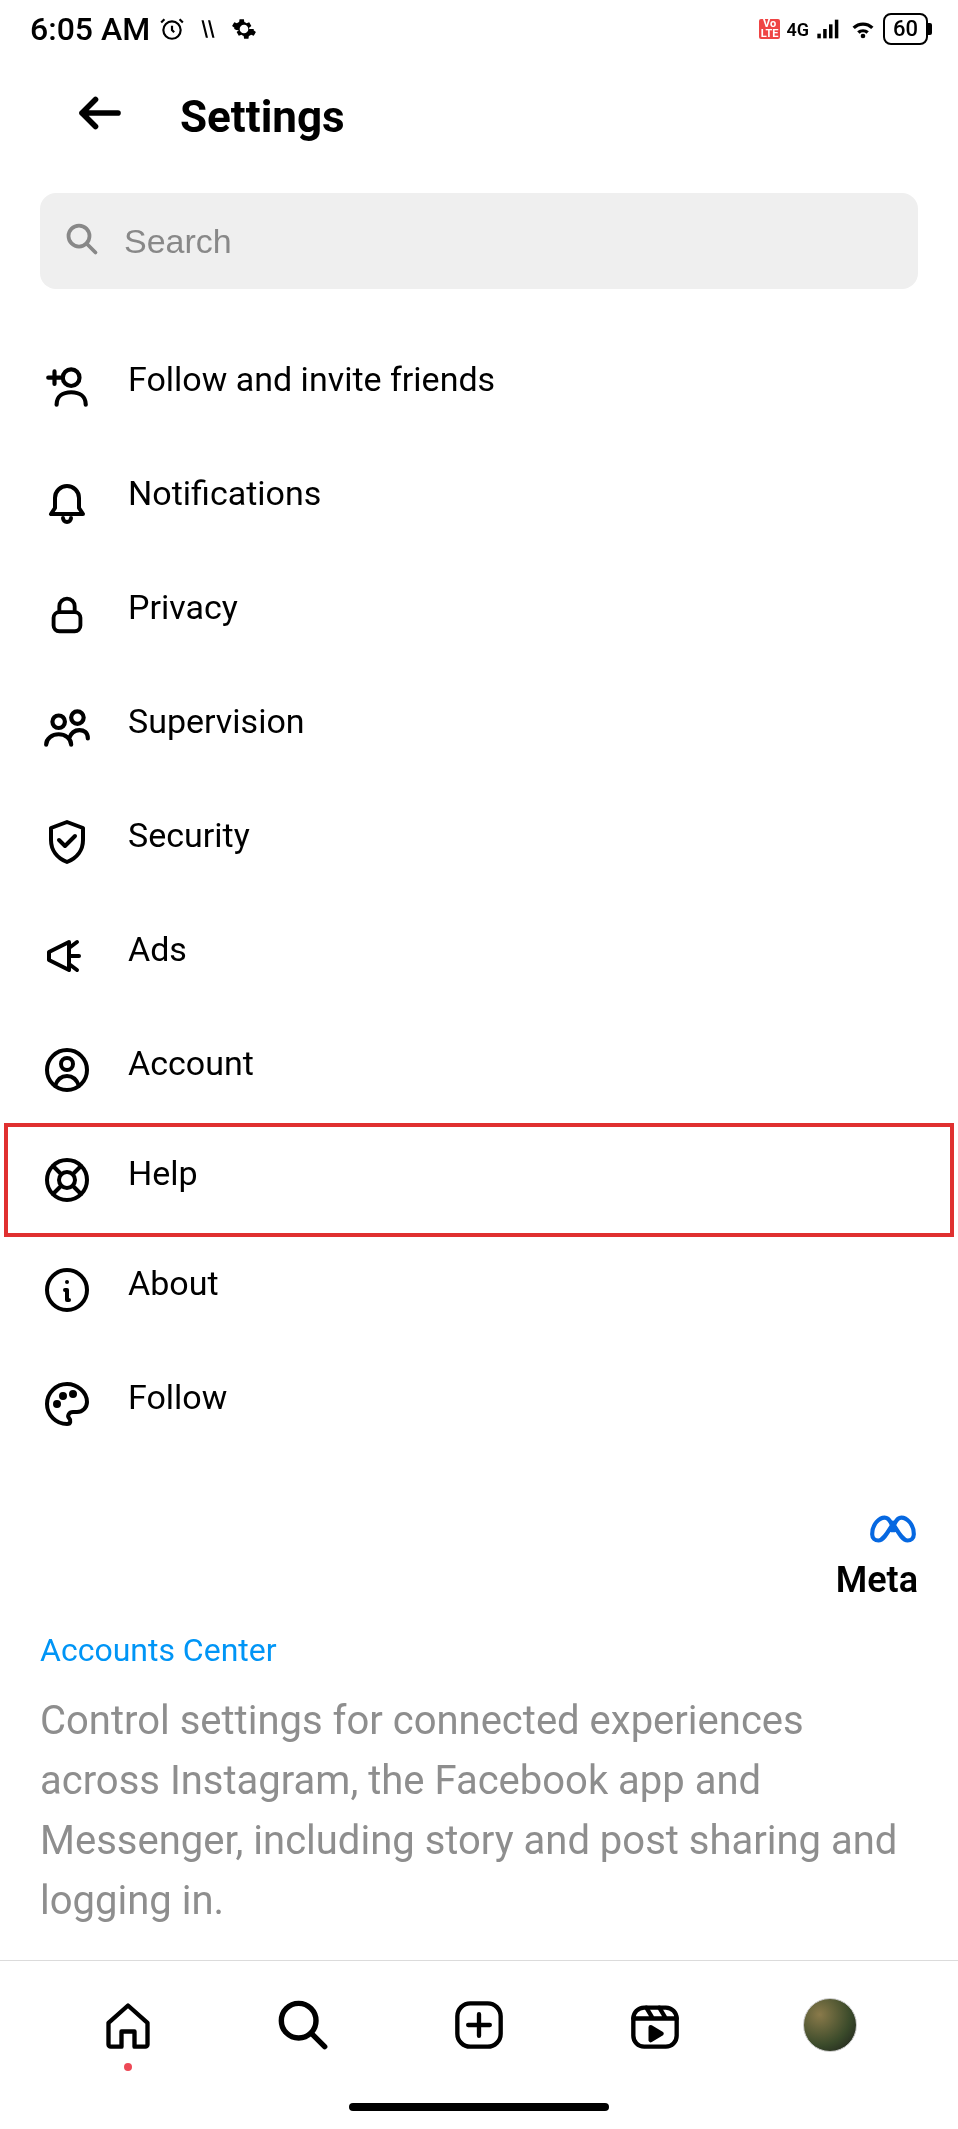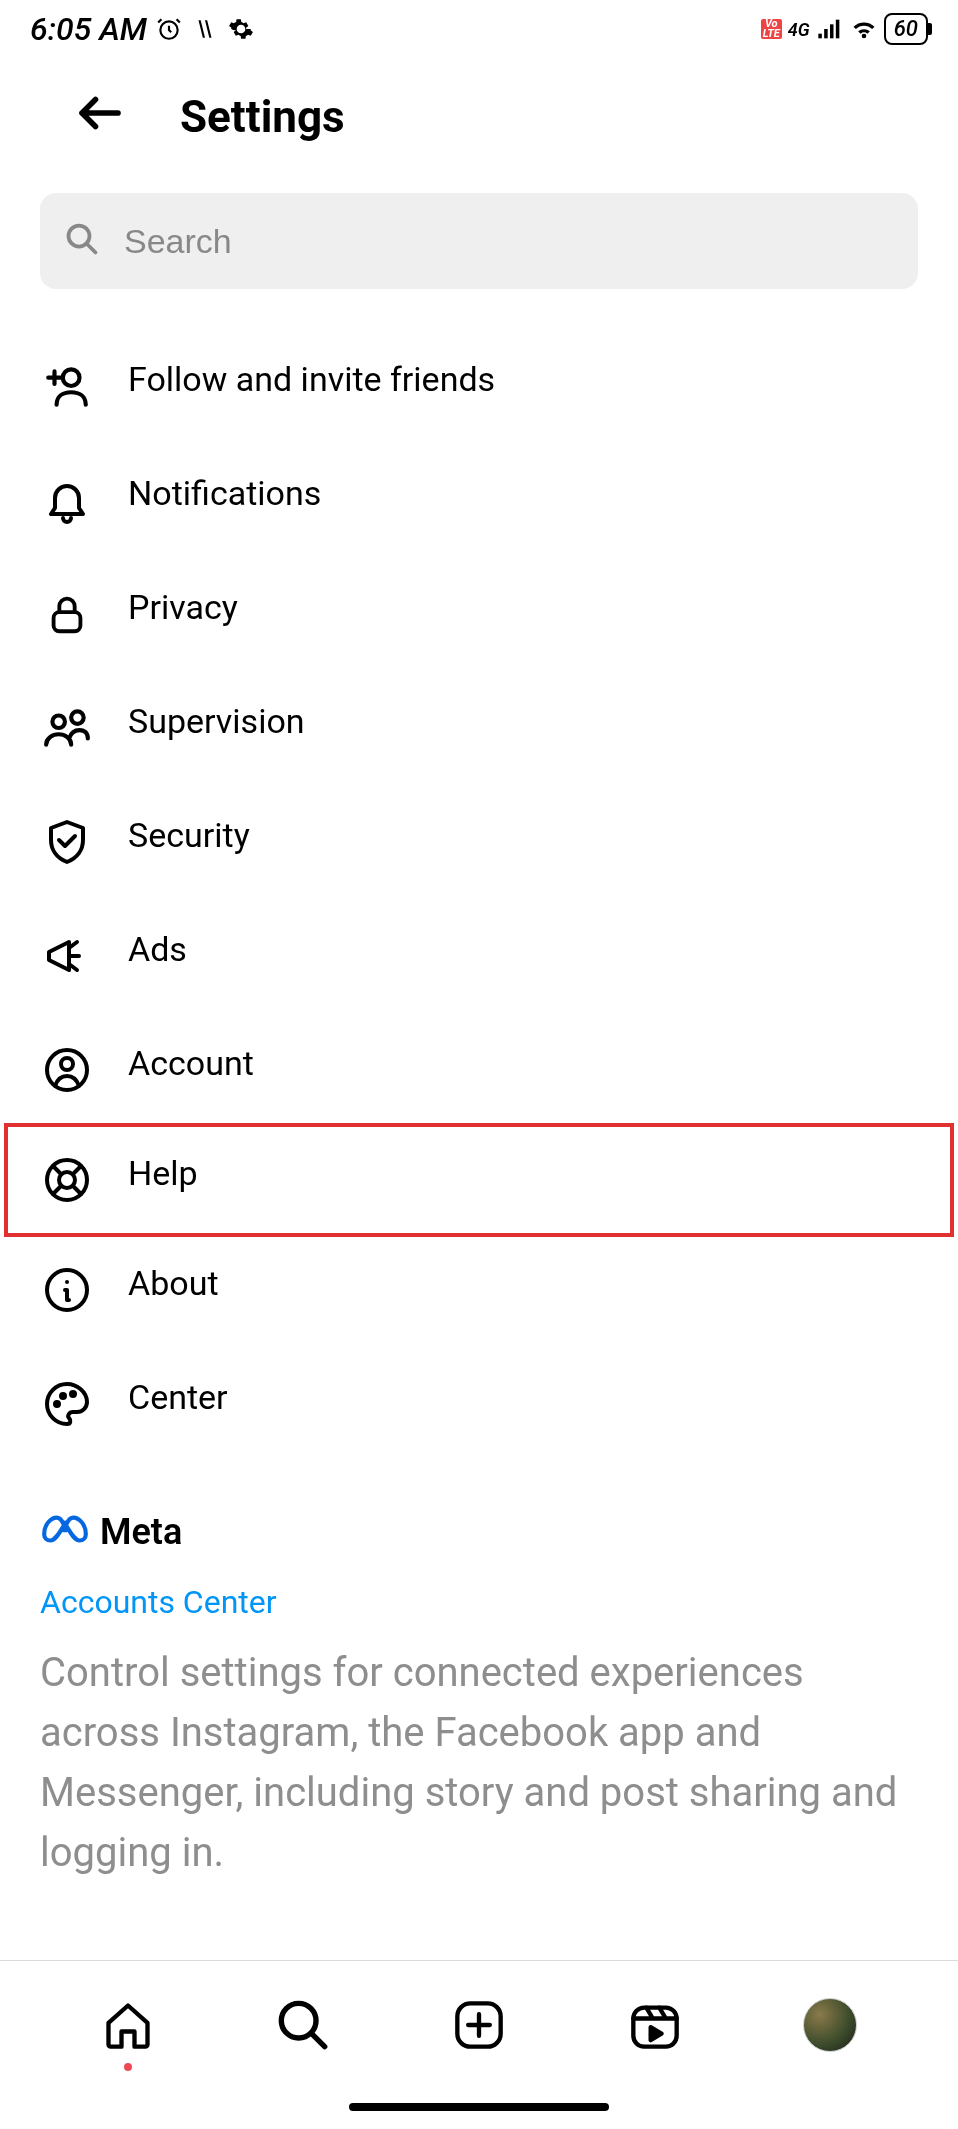--- a/index.html
+++ b/index.html
@@ -13,21 +13,20 @@
     overflow: hidden;
   }
   
   .status-bar {
     display: flex;
     justify-content: space-between;
     align-items: center;
     padding: 10px 30px 5px 30px;
     font-size: 32px;
     font-weight: 500;
-    font-style: italic;
   }
   .status-left { display: flex; align-items: center; gap: 8px; }
   .status-right { display: flex; align-items: center; gap: 6px; }
   .status-icon { width: 28px; height: 28px; display:inline-flex; align-items:center; justify-content:center;}
   .battery {
     border: 2.5px solid #000;
     border-radius: 8px;
     padding: 0px 8px;
     font-size: 22px;
     font-weight: 500;
@@ -91,21 +90,21 @@
   .item-label { font-size: 34px; font-weight: 400; }
 
   .highlight {
     border: 4px solid #e03030;
     margin: -4px -36px;
     padding: 26px 32px;
   }
 
   
   .meta-section { padding: 50px 40px 40px 40px; }
-  .meta-logo { display:flex; align-items:flex-start; gap:10px; margin-bottom: 30px;}
+  .meta-logo { display:flex; align-items:flex-end; gap:10px; margin-bottom: 30px; flex-direction: column;}
   .meta-logo-text { font-size: 36px; font-weight: 600; color:#000;}
   .accounts-link { color:#0095f6; font-size: 32px; font-weight:400; margin-bottom: 22px; display:block;}
   .meta-desc { color:#8e8e8e; font-size: 40px; line-height: 1.5; }
 
   
   .bottom-nav {
     position: absolute;
     bottom: 0; left:0; right:0;
     border-top: 1px solid #dbdbdb;
     display:flex;
@@ -296,21 +295,21 @@
 
   <div class="item">
     <span class="icon-wrap">
       <svg viewBox="0 0 24 24" width="48" height="48" fill="none" stroke="#000" stroke-width="2" stroke-linecap="round" stroke-linejoin="round">
           <path d="M12 2a10 10 0 100 20c2 0 2-2 1-3s0-3 2-3h2a5 5 0 005-5c0-5-5-9-10-9z"></path>
           <circle cx="7" cy="12" r="1" fill="#000"></circle>
           <circle cx="10" cy="8" r="1" fill="#000"></circle>
           <circle cx="15" cy="7" r="1" fill="#000"></circle>
         </svg>
     </span>
-    <span class="item-label">Center</span>
+    <span class="item-label">Follow</span>
   </div>
 
 </div>
 
 <div class="meta-section">
   <div class="meta-logo">
     <span>
       <svg viewBox="0 0 48 32" width="50" height="34" fill="none" stroke="#0668E1" stroke-width="4" stroke-linecap="round">
           <path d="M4 22c0-10 7-16 12-16s8 8 8 14c0-6 3-14 8-14s12 6 12 16c0 4-3 6-6 6-5 0-9-8-14-16-5 8-9 16-14 16-3 0-6-2-6-6z"></path>
         </svg>

